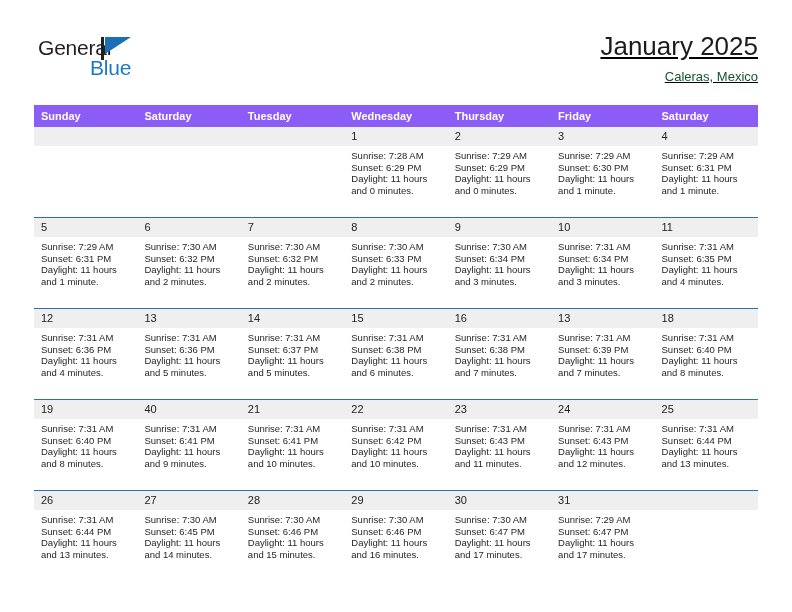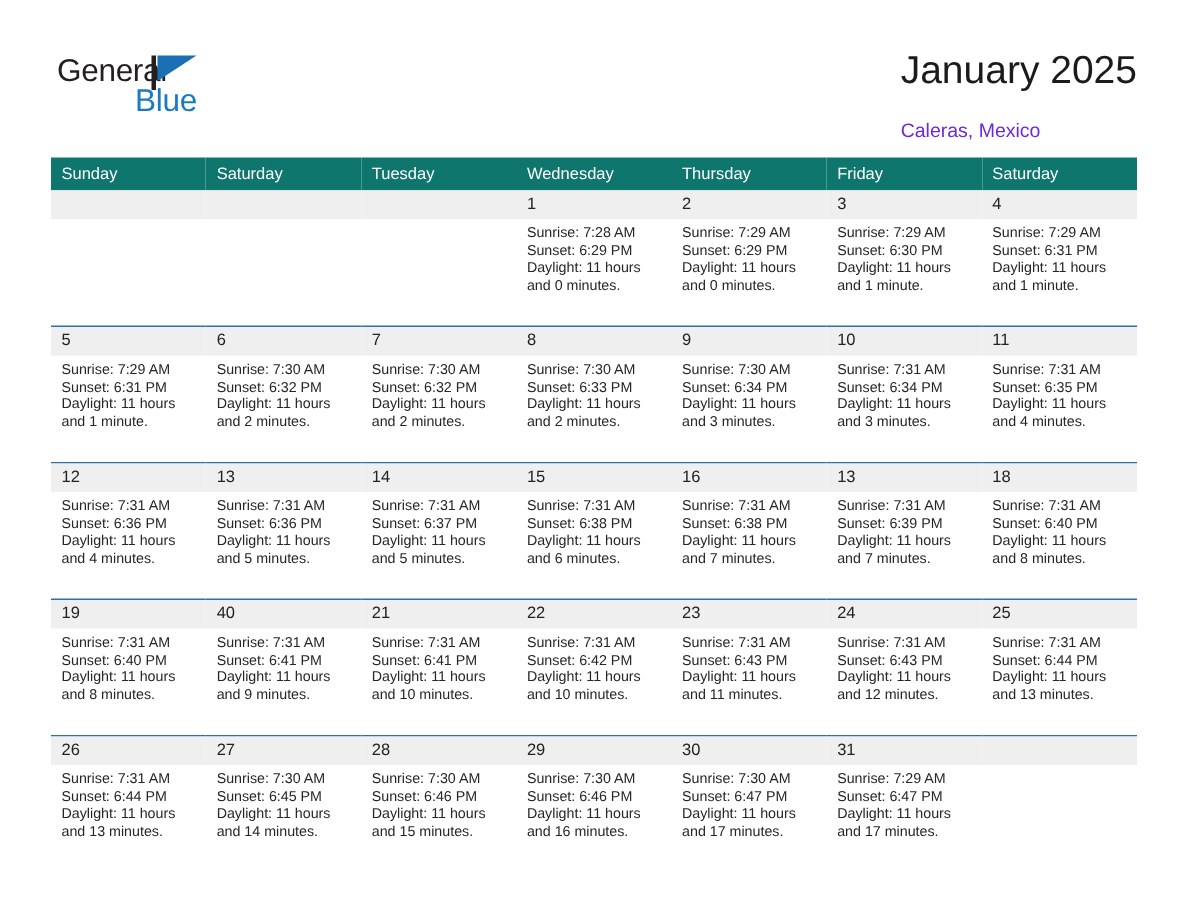--- a/index.html
+++ b/index.html
@@ -69,51 +69,52 @@
     left: 4px; top: 0;
     width: 0; height: 0;
     border-left: 26px solid #1a6fb5;
     border-bottom: 17px solid transparent;
   }
 
   .title-block {
     position: absolute;
     right: 34px;
     top: 30px;
-    text-align: left;
+    text-align: right;
+    text-decoration: underline;
   }
   .month-title {
     font-size: 26px;
     color: #1b1b1b;
     line-height: 32px;
     font-weight: normal;
     white-space: nowrap;
   }
   .location {
     font-size: 13px;
-    color: #6d28d9;
+    color: #14532d;
     line-height: 18px;
-    margin-top: 16px;
+    margin-top: 6px;
     white-space: nowrap;
   }
 
   
   .calendar {
     position: absolute;
     left: 34px;
     top: 105px;
     width: 724px;
     border-collapse: collapse;
     table-layout: fixed;
   }
   .calendar th {
-    background: #0f766e;
+    background: #8b5cf6;
     color: #ffffff;
     font-size: 11px;
-    font-weight: normal;
+    font-weight: bold;
     text-align: left;
     padding: 5px 0 5px 7px;
     height: 22px;
     border: none;
   }
   .calendar td {
     vertical-align: top;
     padding: 0;
     height: 90px;
     border-top: 1px solid #2f6fae;

